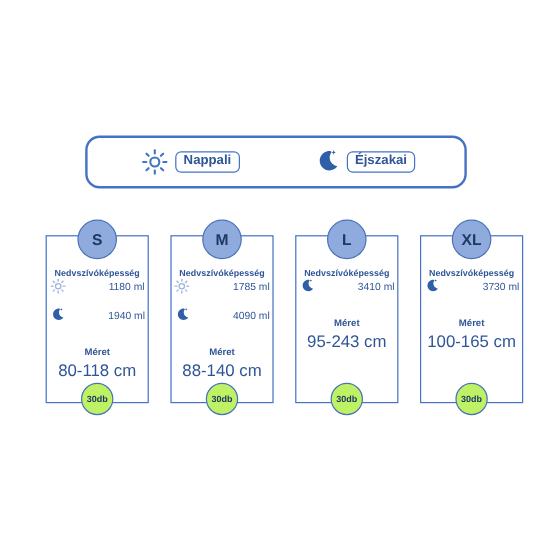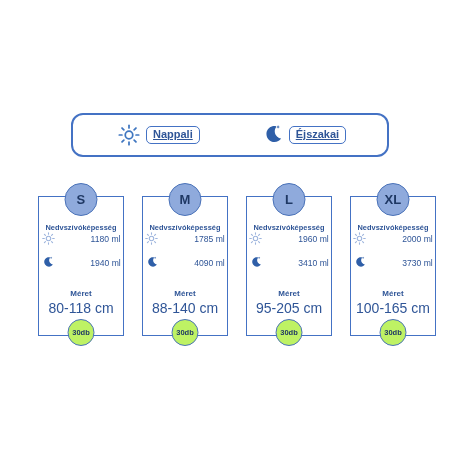--- a/index.html
+++ b/index.html
@@ -22,21 +22,20 @@
     left: 71px;
     top: 113px;
     width: 318px;
     height: 44px;
     box-sizing: border-box;
     border: 2px solid #4472c4;
     border-radius: 12px;
     background: #ffffff;
     display: flex;
     align-items: center;
-    text-decoration: underline;
   }
   .legend-item {
     display: flex;
     align-items: center;
     gap: 6px;
   }
   .legend-item.day  { margin-left: 45px; }
   .legend-item.night{ margin-left: 61px; }
 
   .legend-label {
@@ -275,81 +274,45 @@
       <div class="size-value">88-140 cm</div>
     </div>
     <div class="count-badge">30db</div>
   </div>
 
   <div class="card card-2">
     <div class="size-badge">L</div>
     <div class="card-body">
       <div class="absorb-title">Nedvszívóképesség</div>
 
-      <div class="metric">
-        <span>
-          <svg class="icon" width="13" height="13" viewBox="0 0 24 24">
-            <circle cx="12" cy="12" r="4.1" fill="none" stroke="#9db4dd" stroke-width="2"></circle>
-            <g stroke="#9db4dd" stroke-width="2" stroke-linecap="round">
-              <line x1="12" y1="1.4" x2="12" y2="4.3"></line>
-                <line x1="12" y1="19.7" x2="12" y2="22.6"></line>
-              <line x1="1.4" y1="12" x2="4.3" y2="12"></line>
-                <line x1="19.7" y1="12" x2="22.6" y2="12"></line>
-              <line x1="4.4" y1="4.4" x2="6.4" y2="6.4"></line>
-                <line x1="17.6" y1="17.6" x2="19.6" y2="19.6"></line>
-              <line x1="4.4" y1="19.6" x2="6.4" y2="17.6"></line>
-                <line x1="17.6" y1="6.4" x2="19.6" y2="4.4"></line>
-            </g>
-          </svg>
-        </span>
-        <span class="metric-value">1960 ml</span>
-      </div>
 
       <div class="metric">
         <span>
           <svg class="icon" width="13" height="13" viewBox="0 0 24 24">
             <path d="M16.5 3.1c-1.0 1.4-1.6 3.1-1.6 5.0 0 4.6 3.5 8.4 7.9 8.9
                      -1.8 2.6-4.8 4.3-8.2 4.3-5.5 0-10-4.5-10-10 0-4.6 3.1-8.4 7.3-9.6
                      1.5-.4 3.1-.4 4.6 0z" transform="translate(1,0) scale(0.88) translate(1,1)" fill="#2f5fa8"></path>
             <path d="M18.6 1.2l.6 1.6 1.6.6-1.6.6-.6 1.6-.6-1.6-1.6-.6 1.6-.6z" fill="#2f5fa8"></path>
             <circle cx="17.6" cy="15.4" r="1.3" fill="#2f5fa8"></circle>
           </svg>
         </span>
         <span class="metric-value">3410 ml</span>
       </div>
 
       <div class="size-title">Méret</div>
-      <div class="size-value">95-205 cm</div>
+      <div class="size-value">95-243 cm</div>
     </div>
     <div class="count-badge">30db</div>
   </div>
 
   <div class="card card-3">
     <div class="size-badge">XL</div>
     <div class="card-body">
       <div class="absorb-title">Nedvszívóképesség</div>
 
-      <div class="metric">
-        <span>
-          <svg class="icon" width="13" height="13" viewBox="0 0 24 24">
-            <circle cx="12" cy="12" r="4.1" fill="none" stroke="#9db4dd" stroke-width="2"></circle>
-            <g stroke="#9db4dd" stroke-width="2" stroke-linecap="round">
-              <line x1="12" y1="1.4" x2="12" y2="4.3"></line>
-                <line x1="12" y1="19.7" x2="12" y2="22.6"></line>
-              <line x1="1.4" y1="12" x2="4.3" y2="12"></line>
-                <line x1="19.7" y1="12" x2="22.6" y2="12"></line>
-              <line x1="4.4" y1="4.4" x2="6.4" y2="6.4"></line>
-                <line x1="17.6" y1="17.6" x2="19.6" y2="19.6"></line>
-              <line x1="4.4" y1="19.6" x2="6.4" y2="17.6"></line>
-                <line x1="17.6" y1="6.4" x2="19.6" y2="4.4"></line>
-            </g>
-          </svg>
-        </span>
-        <span class="metric-value">2000 ml</span>
-      </div>
 
       <div class="metric">
         <span>
           <svg class="icon" width="13" height="13" viewBox="0 0 24 24">
             <path d="M16.5 3.1c-1.0 1.4-1.6 3.1-1.6 5.0 0 4.6 3.5 8.4 7.9 8.9
                      -1.8 2.6-4.8 4.3-8.2 4.3-5.5 0-10-4.5-10-10 0-4.6 3.1-8.4 7.3-9.6
                      1.5-.4 3.1-.4 4.6 0z" transform="translate(1,0) scale(0.88) translate(1,1)" fill="#2f5fa8"></path>
             <path d="M18.6 1.2l.6 1.6 1.6.6-1.6.6-.6 1.6-.6-1.6-1.6-.6 1.6-.6z" fill="#2f5fa8"></path>
             <circle cx="17.6" cy="15.4" r="1.3" fill="#2f5fa8"></circle>
           </svg>

